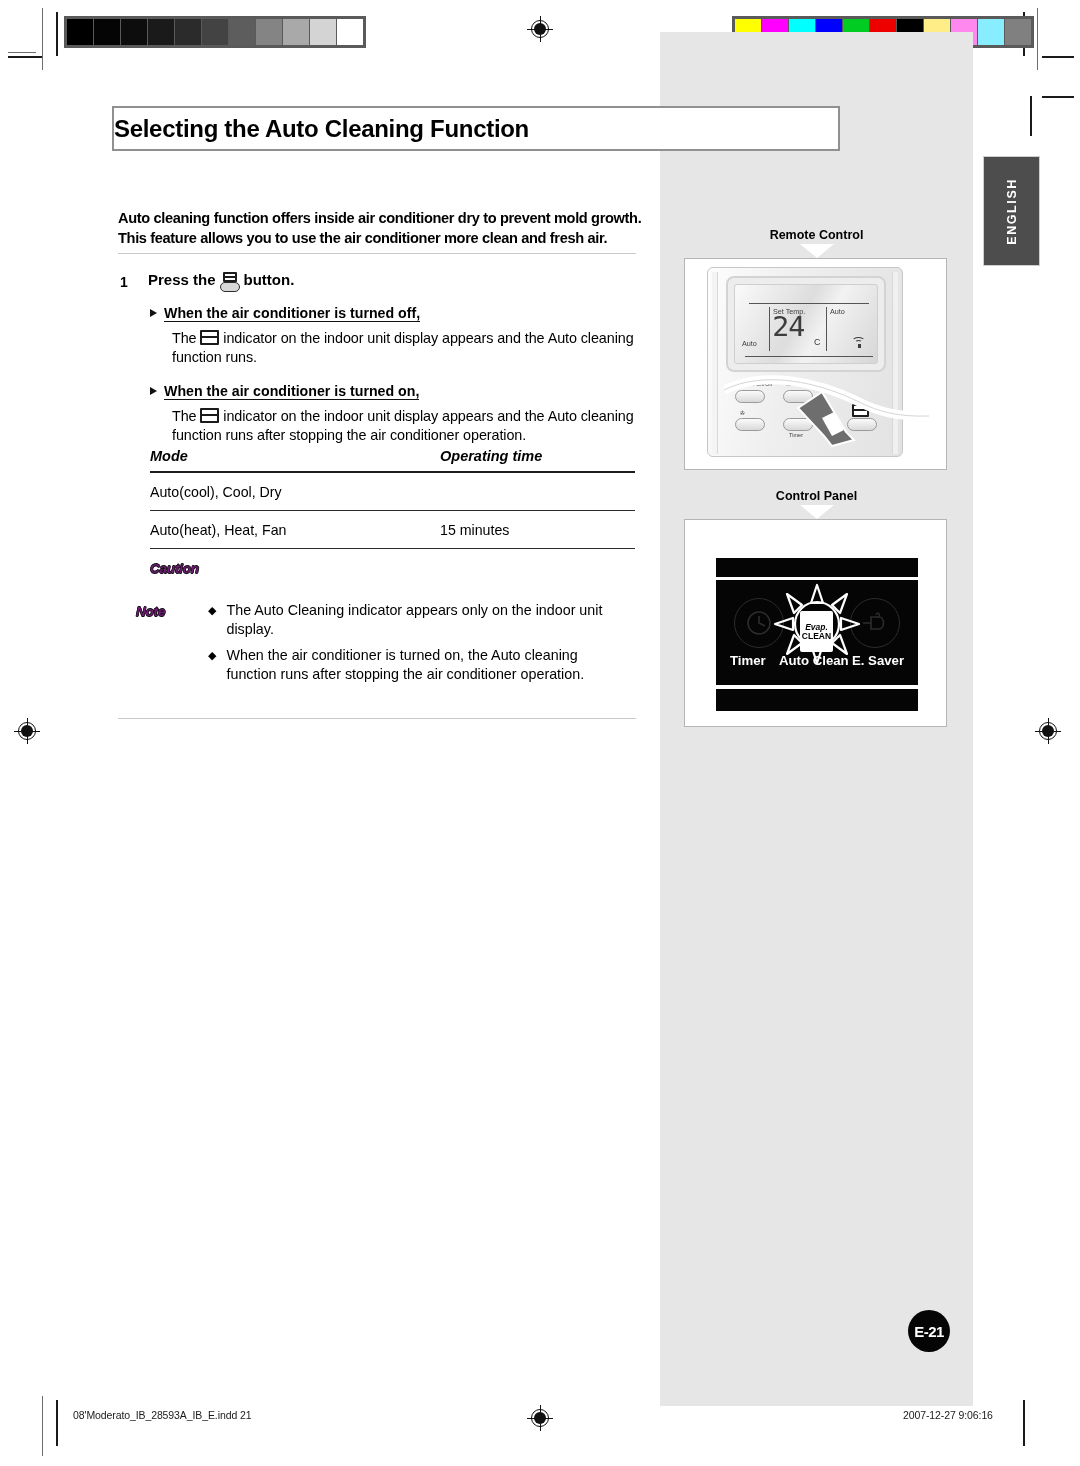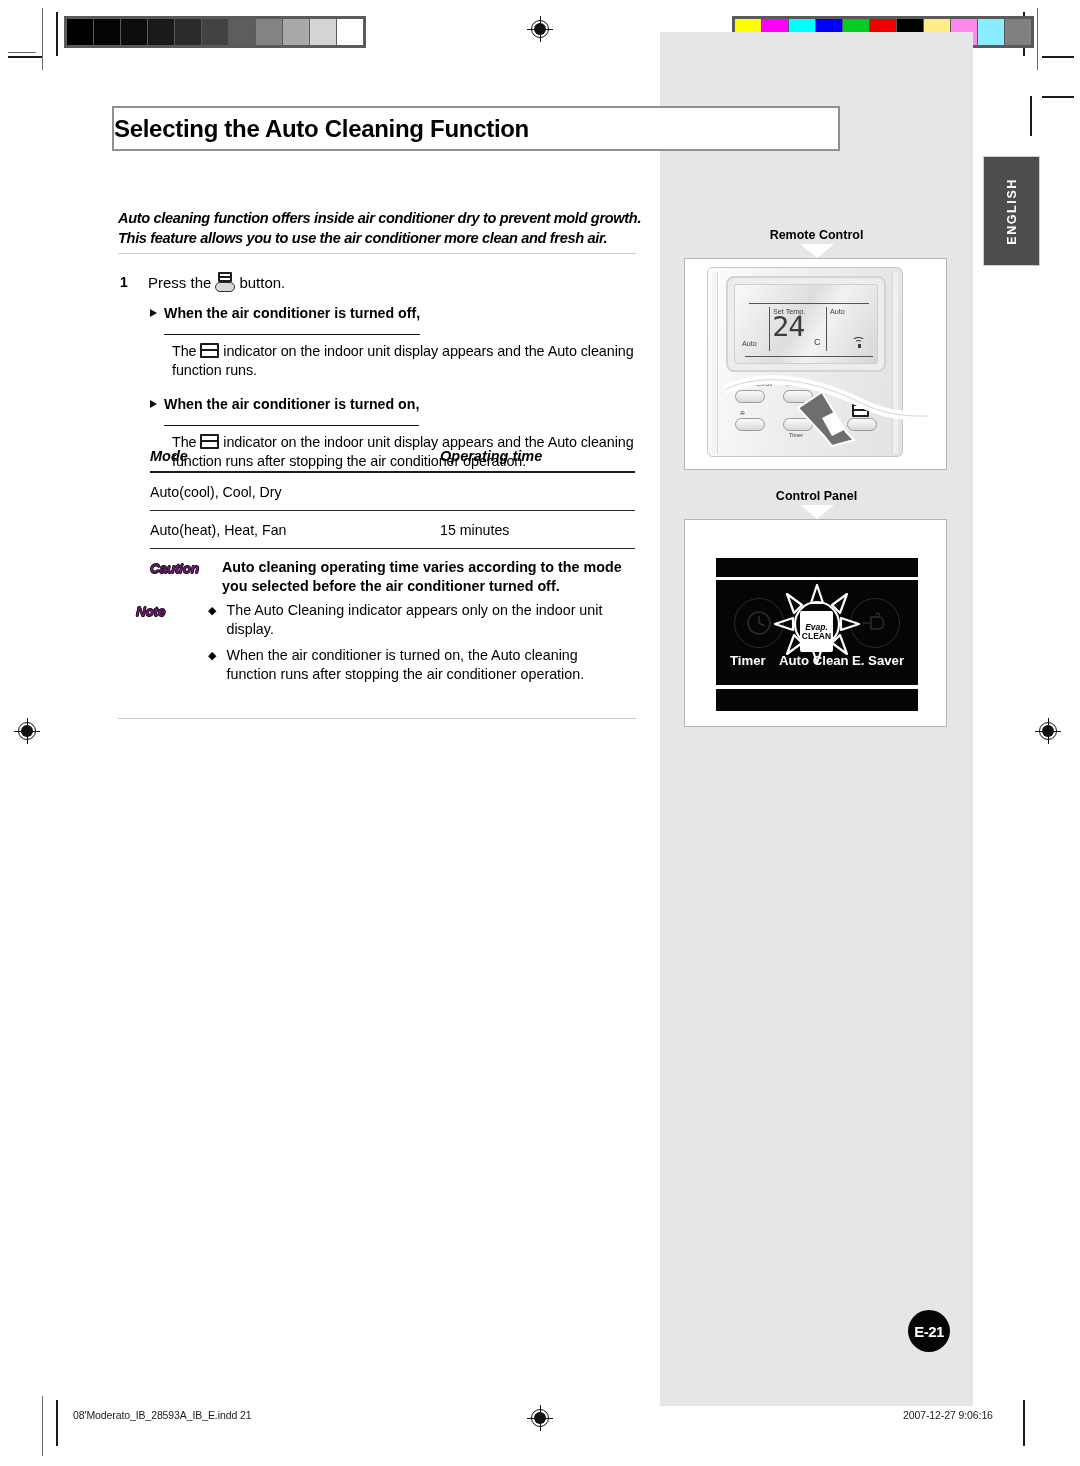--- a/index.html
+++ b/index.html
@@ -57,30 +57,30 @@
     display:flex; align-items:center;
   }
   .title-box h1 {
     font-size:24px; font-weight:bold; letter-spacing:-0.3px;
     font-family:"Liberation Sans", sans-serif;
   }
 
   
   .intro {
     position:absolute; left:118px; top:208px; width:535px;
-    font-size:14.6px; font-weight:bold; font-style:italic;
+    font-size:14.6px; font-weight:bold; 
     line-height:20px; letter-spacing:-0.35px;
   }
   .intro-rule { position:absolute; left:118px; top:253px; width:518px; height:1px; background:#c9c9c9; }
 
   
   .step { position:absolute; left:120px; top:271px; width:540px; }
   .step-row { display:flex; align-items:center; font-size:15px; }
   .step-num { font-weight:bold; width:28px; font-size:14px; }
-  .step-text { display:flex; align-items:center; gap:3px; }
+  .step-text { display:flex; align-items:flex-start; gap:3px;font-weight:bold; }
 
   .btn-glyph {
     display:inline-block; position:relative; width:22px; height:22px; vertical-align:middle;
   }
   .btn-glyph .cap {
     position:absolute; left:1px; bottom:1px; width:20px; height:10px;
     background:#d8d8d8; border:1.2px solid #2b2b2b; border-radius:9px;
   }
   .btn-glyph .scr {
     position:absolute; left:4px; top:1px; width:14px; height:10px;
@@ -106,21 +106,21 @@
   }
 
   .sub-head {
     display:flex; align-items:baseline; gap:7px;
     font-size:14.2px; font-weight:bold; margin-top:12px; margin-left:30px;
   }
   .sub-head .tri {
     width:0;height:0;border-left:7px solid #111;border-top:4.5px solid transparent;border-bottom:4.5px solid transparent;
     position:relative; top:-1px;
   }
-  .sub-head .lbl { border-bottom:1.6px solid #111; padding-bottom:13px; }
+  .sub-head .lbl { border-bottom:1.6px solid #111; padding-bottom:0; }
 
   .sub-body {
     margin-left:52px; margin-top:7px; width:475px;
     font-size:14.4px; line-height:19px; letter-spacing:-0.1px;
   }
 
   
   .tbl { position:absolute; left:150px; top:448px; width:485px; }
   .tbl .r { display:flex; }
   .tbl .c1 { width:290px; }
@@ -364,21 +364,20 @@
       <div class="c1 cell">Auto(heat), Heat, Fan</div>
       <div class="c2 cell">15 minutes</div>
     </div>
     <div class="line-thin"></div>
   </div>
 
   <div class="caution">
     <div class="tagcol">
       <span class="tag">Caution</span>
     </div>
-    <div class="body">Auto cleaning operating time varies according to the mode you selected before the air conditioner turned off.</div>
   </div>
 
   <div class="note">
     <div class="tagcol">
       <span class="tag">Note</span>
     </div>
     <div class="body">
       <div class="li">
         <span class="dm">◆</span>
         <span class="tx">The Auto Cleaning indicator appears only on the indoor unit display.</span>

